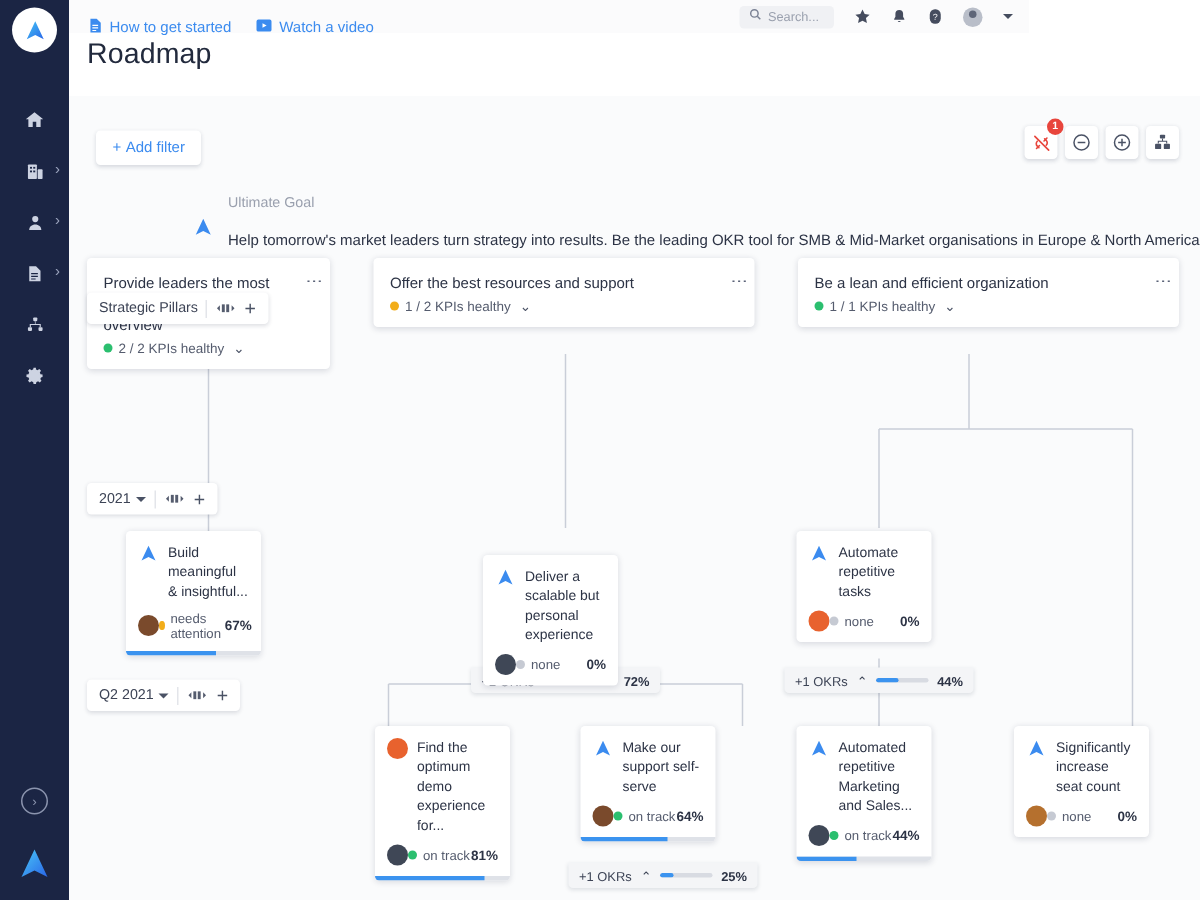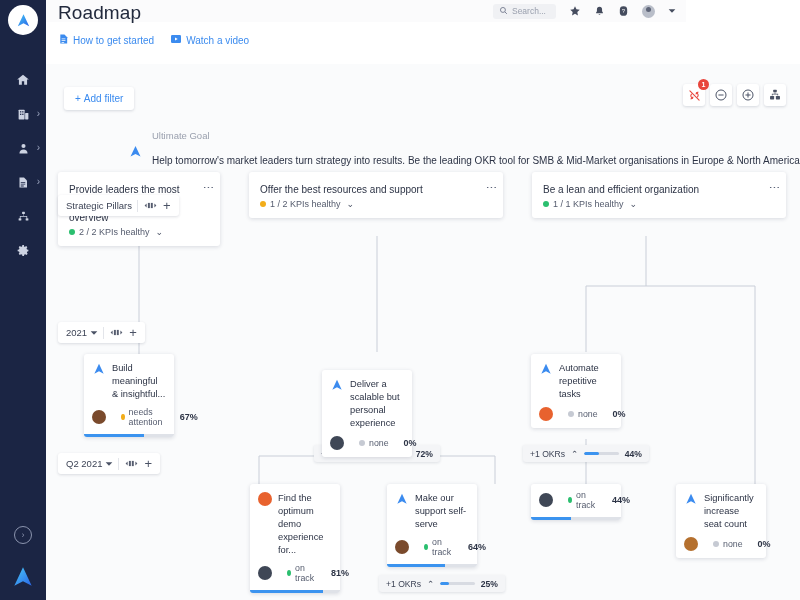--- a/index.html
+++ b/index.html
@@ -126,21 +126,21 @@
     writing-mode: vertical-rl;
   }
   .kpirow { display: flex; align-items: center; gap: 4px; margin-top: 2px; font-size: 9px; color: #555c6e; cursor:pointer;}
   .dot { width: 6px; height: 6px; border-radius: 50%; display: inline-block; }
   .kpirow .cv { color: #4a5265; font-size: 9px; margin-left: 2px; }
 
   .okr { width: 90px; }
   .okr .body { padding: 8px 8px 0 8px; display: flex; gap: 6px; }
   .okr .otitle { font-size: 9.3px; line-height: 13px; color: #2c3345; }
   .okr .foot {
-    display: flex; align-items: center; gap: 15px;
+    display: flex; align-items: center; gap: 0;
     padding: 6px 8px 7px 8px;
   }
   .okr .status { font-size: 8.8px; color: #555c6e; flex: 1; display:flex; align-items:center; gap:4px;}
   .okr .pct { font-size: 9px; font-weight: 600; color: #2c3345; }
   .okr .bar { height: 3px; background: #dfe2e8; border-radius: 0 0 3px 3px; overflow: hidden; }
   .okr .bar > i { display: block; height: 100%; background: #3b93ef; }
 
   .expander {
     position: absolute; background: #f4f5f7; border-radius: 0 0 3px 3px;
     box-shadow: 0 1px 3px rgba(20,30,60,.12);
@@ -281,41 +281,41 @@
       <span class="head"></span>
     </span>
   <span class="tb-ico">
     <svg width="8" height="8" viewBox="0 0 12 12" fill="#454c5e">
         <path d="M1 3.5 L6 8.5 L11 3.5 z"></path>
       </svg>
   </span>
 </div>
 
 <div id="pagehead">
-  <div id="page-title">Roadmap</div>
   <div id="helprow">
     <span class="helplink">
       <span>
         <svg width="11" height="12" viewBox="0 0 24 24" fill="#3b8bef">
             <path d="M5 2h9l6 6v14H5z"></path>
             <path d="M7.8 11h8.4v1.7H7.8z M7.8 14.7h8.4v1.7H7.8z M7.8 18.4h5.6v1.7H7.8z" fill="#fff"></path>
           </svg>
       </span>
       <span>How to get started</span>
     </span>
     <span class="helplink">
       <span>
         <svg width="12" height="12" viewBox="0 0 24 24" fill="#3b8bef">
             <rect x="2" y="4" width="20" height="16" rx="2.5"></rect>
             <path d="M10 9l5.5 3-5.5 3z" fill="#fff"></path>
           </svg>
       </span>
       <span>Watch a video</span>
     </span>
   </div>
+  <div id="page-title">Roadmap</div>
 </div>
 
 <div id="canvas">
 
   <svg id="connectors" viewBox="0 0 754 536" fill="none" stroke="#c9ced8" stroke-width="1">
 
     <path d="M93 172 V196 V300"></path>
 
     <path d="M331 172 V288"></path>
 
@@ -582,20 +582,28 @@
   <div class="expander" style="left:333px; top:487px; width:126px;">
     <span>+1 OKRs</span>
     <span>⌃</span>
     <span class="minibar">
         <i style="width:25%"></i>
       </span>
     <span class="mpct">25%</span>
   </div>
 
   <div class="card okr" style="left:485px; top:420px;">
+    <div class="body">
+      <span class="logoTri">
+        <svg width="14" height="14" viewBox="0 0 24 24">
+            <path d="M12 3 L20 20 L12 16 L4 20 Z" fill="#3b8bef"></path>
+          </svg>
+      </span>
+      <span class="otitle">Automated repetitive Marketing and Sales...</span>
+    </div>
     <div class="foot">
       <span class="avatar-sm" style="background:#3f4756"></span>
       <span class="status">
         <span class="dot" style="background:#2bbf6f"></span>
         <span>on track</span>
       </span>
       <span class="pct">44%</span>
     </div>
     <div class="bar">
         <i style="width:44%"></i>

